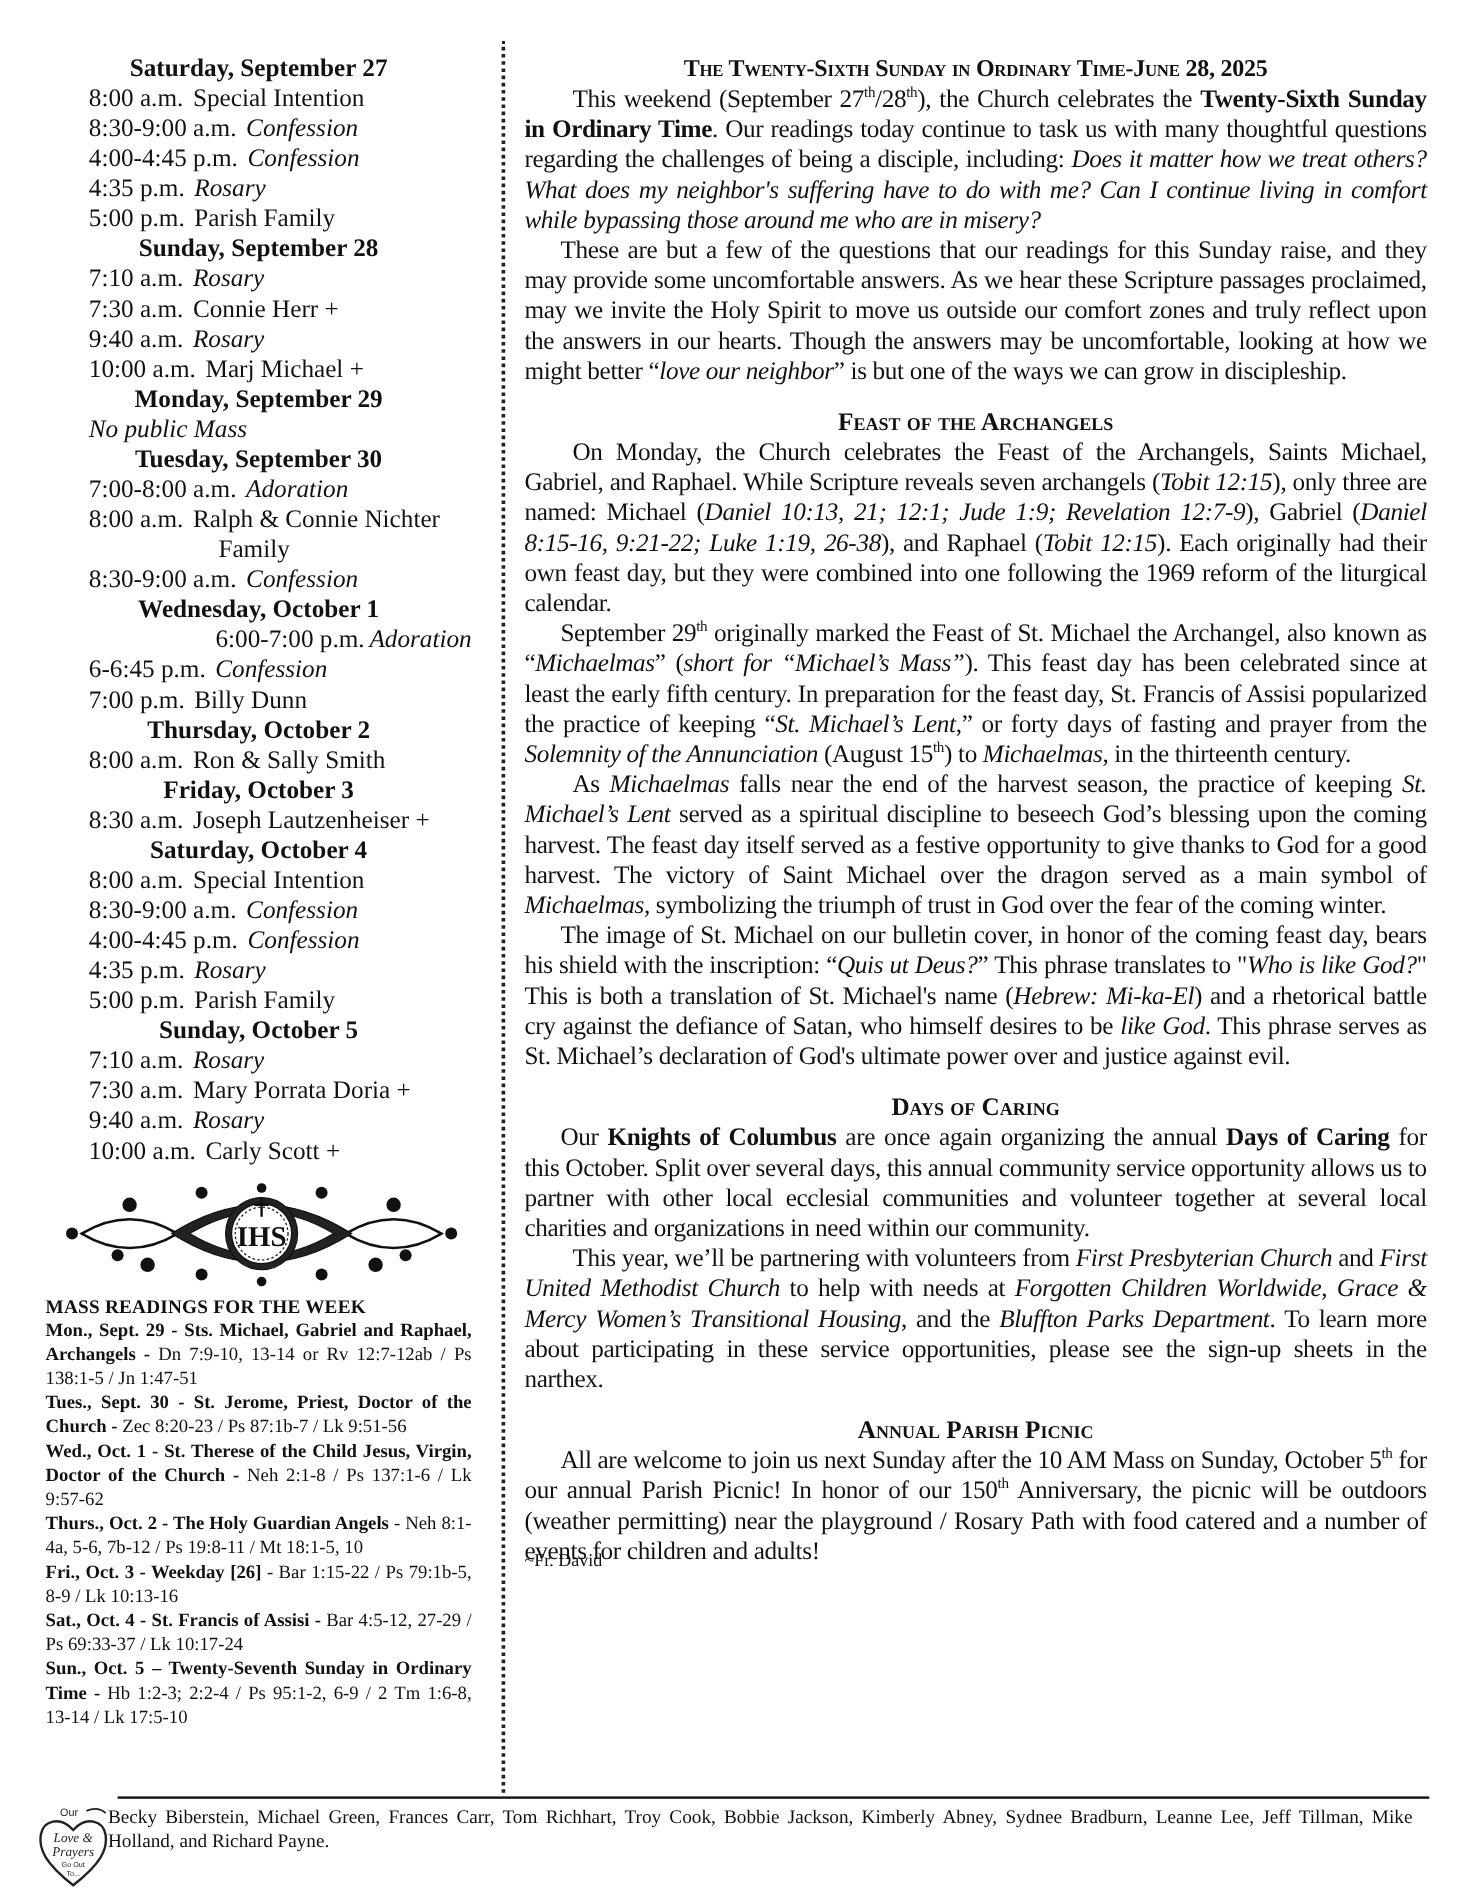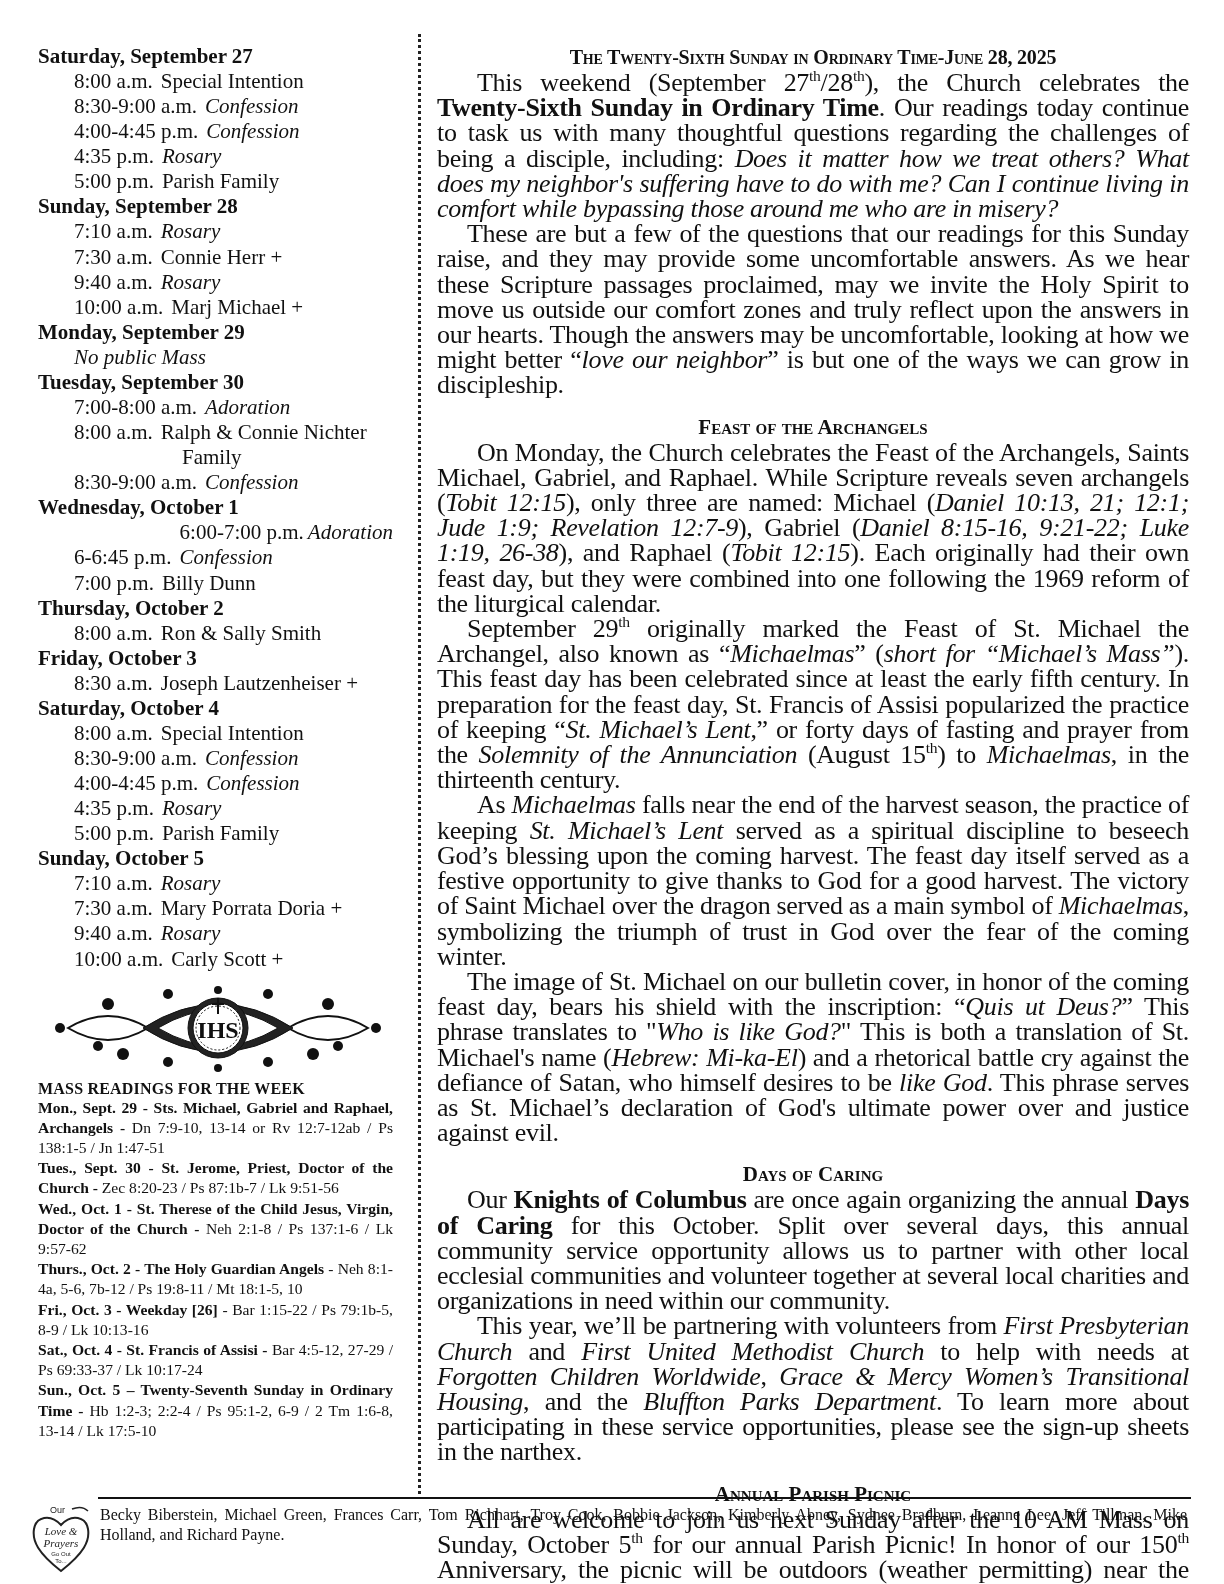--- a/index.html
+++ b/index.html
@@ -3,42 +3,42 @@
 <meta charset="utf-8">
 <style>
   html, body { margin: 0; padding: 0; background: #ffffff; }
   body { width: 1224px; height: 1584px; position: relative; overflow: hidden;
          font-family: "Liberation Serif", serif; color: #111; }
   .left { position: absolute; left: 38px; top: 44px; width: 355px; }
   .divider { position: absolute; left: 418px; top: 34px; height: 1460px;
              border-left: 3px dotted #222; }
   .right { position: absolute; left: 437px; top: 44px; width: 752px; }
 
-  .sched-day { font-weight: bold; font-size: 21px; text-align: left; line-height: 25px; }
+  .sched-day { font-weight: bold; font-size: 21px; text-align: center; line-height: 25px; }
   .sched-row { font-size: 21px; line-height: 25.1px; white-space: nowrap; margin-left: 36px; }
   .sched-row .ev { margin-left: 8px; }
   .sched-row .ev.it { font-style: italic; }
   .sched-row.cont { padding-left: 108px; }
   .sched-row.center { text-align: right; }
 
   .ornament { margin: 12px 0 0 10px; width: 340px; height: 88px; }
 
   .readings-title { font-weight: bold; font-size: 16px; margin-top: 4px; letter-spacing: 0.2px; }
   .readings { font-size: 15.6px; line-height: 20.2px; text-align: justify; }
   .readings b { font-weight: bold; }
 
   .main-title { font-weight: bold; font-size: 20px; text-align: center; font-variant: small-caps; line-height: 26px; white-space: nowrap; letter-spacing: -0.2px;}
   .sec-title { font-weight: bold; font-size: 21px; text-align: center; font-variant: small-caps; margin-top: 16px; line-height: 26px; }
-  p { margin: 0; font-size: 26px; line-height: 25.2px; text-align: justify; text-indent: 40px; letter-spacing: -0.3px; }
+  p { margin: 0; font-size: 21px; line-height: 25.2px; text-align: justify; text-indent: 40px; letter-spacing: -0.3px; }
   p.ind-s { text-indent: 30px; }
   .sig { font-size: 15px; margin-top: -12px; }
 
   .footer-rule { position: absolute; left: 98px; top: 1497px; width: 1093px; border-top: 2px solid #111; }
   .footer-icon { position: absolute; left: 28px; top: 1503px; width: 66px; height: 72px; }
-  .footer-text { position: absolute; left: 100px; top: 1505px; width: 1087px; font-size: 16px; line-height: 20px; text-align: justify; }
+  .footer-text { position: absolute; left: 90px; top: 1505px; width: 1087px; font-size: 16px; line-height: 20px; text-align: justify; }
   sup { font-size: 60%; line-height: 0; }
 </style>
 </head>
 <body>
 
 <div class="left">
   <div id="schedule">
       <div class="sched-day">Saturday, September 27</div>
       <div class="sched-row"><span>8:00 a.m.</span><span class="ev">Special Intention</span></div>
       <div class="sched-row"><span>8:30-9:00 a.m.</span><span class="ev it">Confession</span></div>

